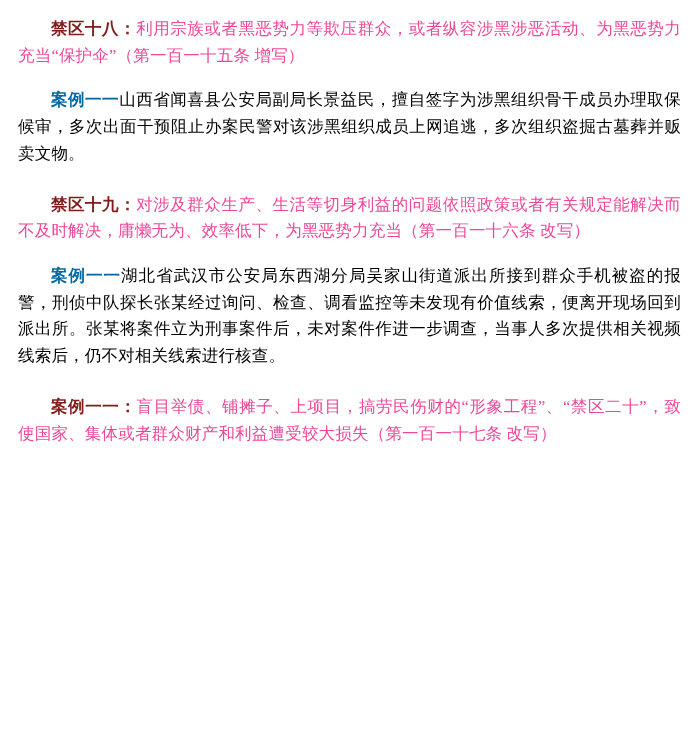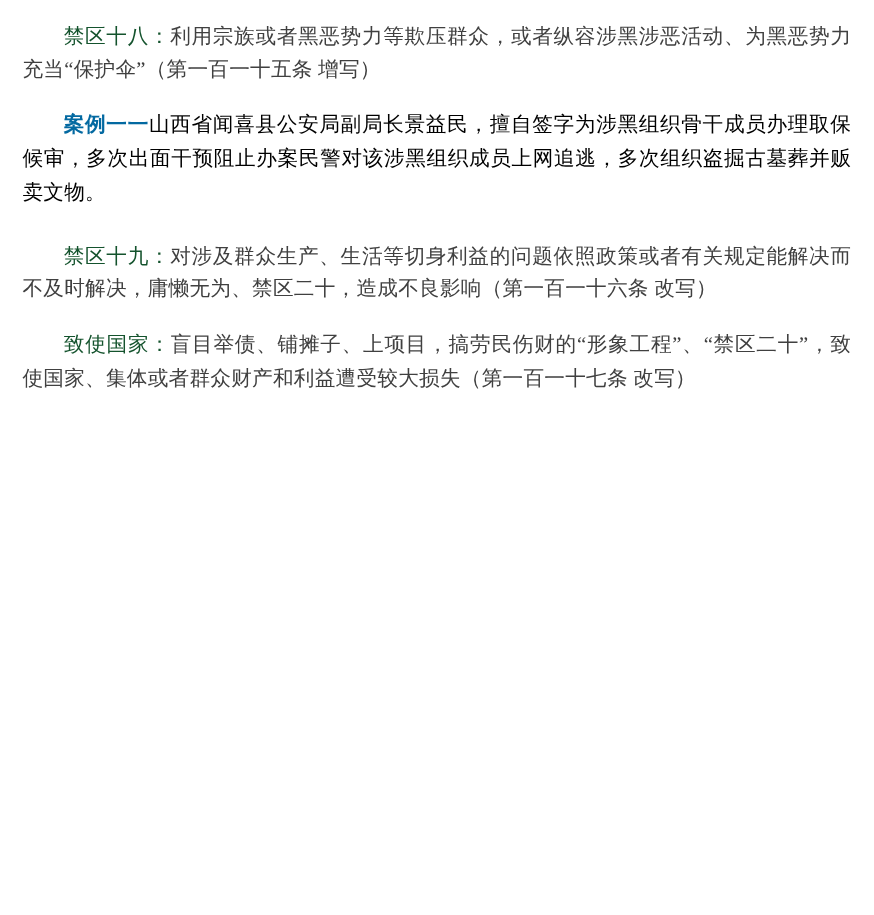--- a/index.html
+++ b/index.html
@@ -26,25 +26,25 @@
     line-height: 1.62;
     text-align: justify;
     text-justify: inter-ideograph;
     margin: 0;
     letter-spacing: 0.2px;
   }
   .para.indent {
     text-indent: 2em;
   }
   .rule-title {
-    color: #14532d;
-    font-weight: normal;
+    color: #7f1d1d;
+    font-weight: bold;
   }
   .rule-body {
-    color: #404040;
+    color: #ec4899;
   }
   .case-title {
     color: #0369a1;
     font-weight: bold;
   }
   .case-body {
     color: #000000;
   }
   .sp-rule {
     margin-bottom: 18px;
@@ -63,22 +63,25 @@
 
   <div class="block sp-rule">
     <p class="para indent"><span class="rule-title">禁区十八：</span><span class="rule-body">利用宗族或者黑恶势力等欺压群众，或者纵容涉黑涉恶活动、为黑恶势力充当“保护伞”（第一百一十五条 增写）</span></p>
   </div>
 
   <div class="block sp-case">
     <p class="para indent"><span class="case-title">案例一一</span><span class="case-body">山西省闻喜县公安局副局长景益民，擅自签字为涉黑组织骨干成员办理取保候审，多次出面干预阻止办案民警对该涉黑组织成员上网追逃，多次组织盗掘古墓葬并贩卖文物。</span></p>
   </div>
 
   <div class="block sp-rule">
-    <p class="para indent"><span class="rule-title">禁区十九：</span><span class="rule-body">对涉及群众生产、生活等切身利益的问题依照政策或者有关规定能解决而不及时解决，庸懒无为、禁区二十，造成不良影响（第一百一十六条 改写）</span></p>
+    <p class="para indent"><span class="rule-title">禁区十九：</span><span class="rule-body">对涉及群众生产、生活等切身利益的问题依照政策或者有关规定能解决而不及时解决，庸懒无为、效率低下，为黑恶势力充当（第一百一十六条 改写）</span></p>
   </div>
 
+  <div class="block sp-case">
+    <p class="para indent"><span class="case-title">案例一一</span><span class="case-body">湖北省武汉市公安局东西湖分局吴家山街道派出所接到群众手机被盗的报警，刑侦中队探长张某经过询问、检查、调看监控等未发现有价值线索，便离开现场回到派出所。张某将案件立为刑事案件后，未对案件作进一步调查，当事人多次提供相关视频线索后，仍不对相关线索进行核查。</span></p>
+  </div>
 
   <div class="block sp-rule">
-    <p class="para indent"><span class="rule-title">致使国家：</span><span class="rule-body">盲目举债、铺摊子、上项目，搞劳民伤财的“形象工程”、“禁区二十”，致使国家、集体或者群众财产和利益遭受较大损失（第一百一十七条 改写）</span></p>
+    <p class="para indent"><span class="rule-title">案例一一：</span><span class="rule-body">盲目举债、铺摊子、上项目，搞劳民伤财的“形象工程”、“禁区二十”，致使国家、集体或者群众财产和利益遭受较大损失（第一百一十七条 改写）</span></p>
   </div>
 
 
 </div>
 
 </body></html>

